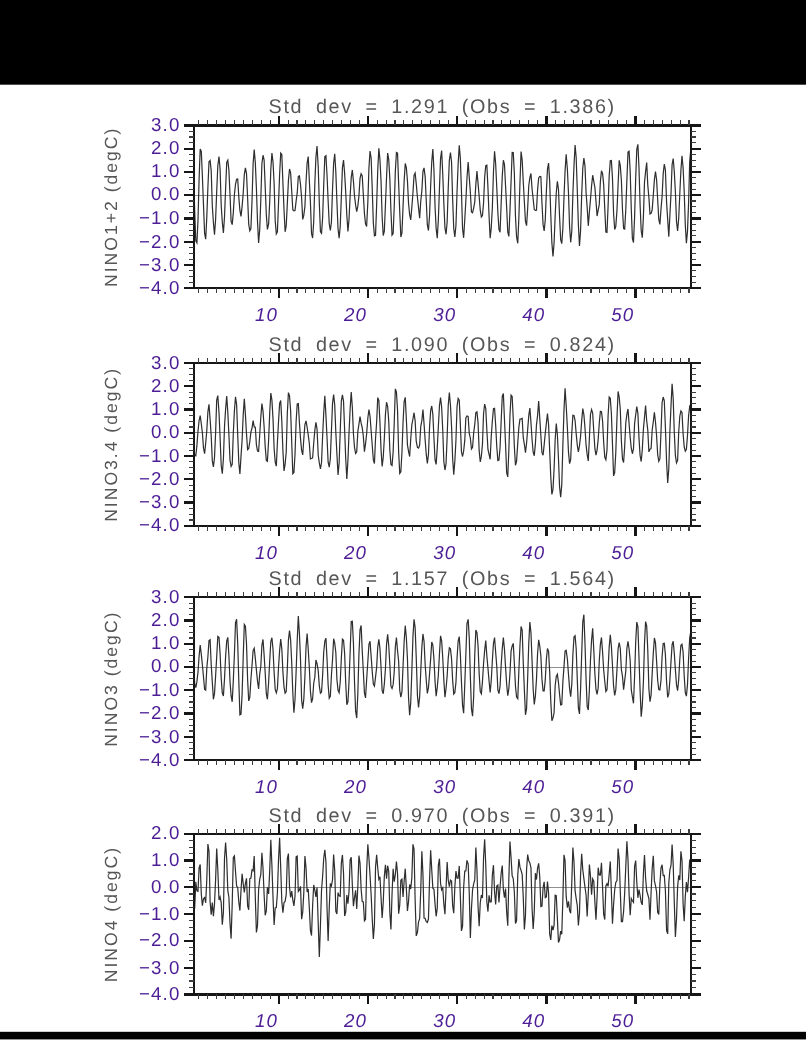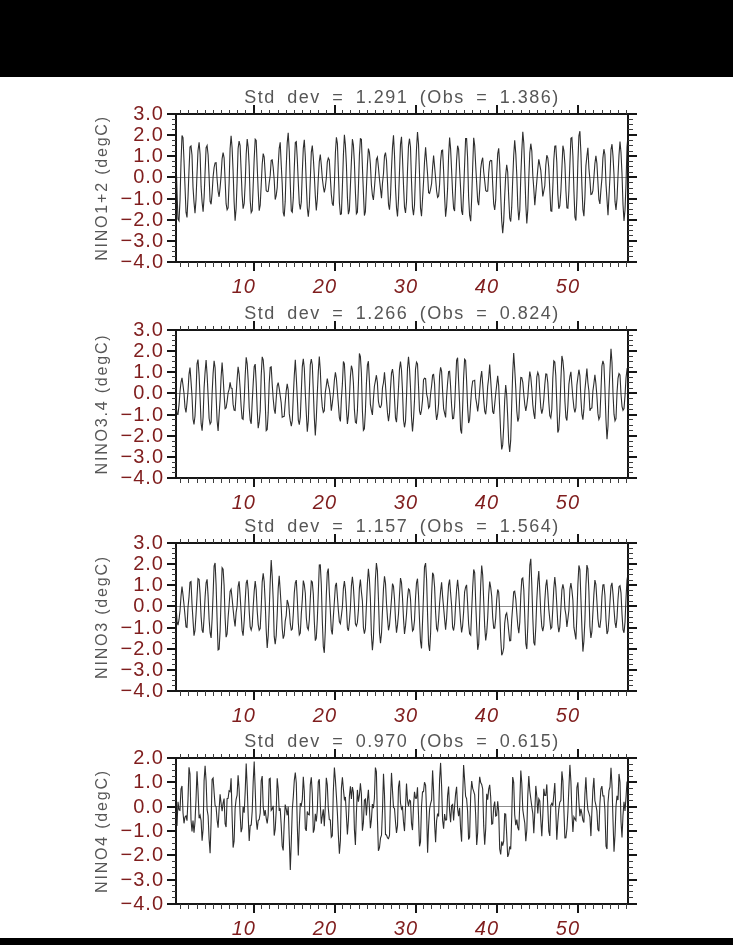--- a/index.html
+++ b/index.html
@@ -15,22 +15,22 @@
   .panel-title{
     position:absolute; left:176px; width:452px; text-align:center;
     font-size:18px; letter-spacing:1.5px; word-spacing:5px;
     color:#565656; white-space:nowrap; line-height:20px;
   }
   .panel-ylabel{
     position:absolute; left:102px; transform:translate(-50%,-50%) rotate(-90deg);
     font-size:16px; letter-spacing:1.8px; color:#565656; white-space:nowrap;
   }
   .tick-label{
-    position:absolute; font-size:20px; letter-spacing:1px;
-    color:#7f1d1d; line-height:19px;
+    position:absolute; font-size:17px; letter-spacing:1px;
+    color:#4c1d95; line-height:19px;
   }
   .ytick-label{width:58px; text-align:right;}
   .xtick-label{width:44px; text-align:left;font-style:italic;}
 </style>
 </head>
 <body>
 
 <div class="screen">
   <svg id="plot-canvas" width="733" height="945" viewBox="0 0 733 945">
       <line x1="176" y1="177.42857142857142" x2="628" y2="177.42857142857142" stroke="#8f8f8f" stroke-width="1" shape-rendering="crispEdges"></line>
@@ -716,23 +716,23 @@
       <line x1="176" y1="770.1666666666666" x2="171.5" y2="770.1666666666666" stroke="#3c3c3c" stroke-width="1" shape-rendering="crispEdges"></line>
       <line x1="628" y1="770.1666666666666" x2="632.5" y2="770.1666666666666" stroke="#3c3c3c" stroke-width="1" shape-rendering="crispEdges"></line>
       <line x1="176" y1="764.0833333333334" x2="171.5" y2="764.0833333333334" stroke="#3c3c3c" stroke-width="1" shape-rendering="crispEdges"></line>
       <line x1="628" y1="764.0833333333334" x2="632.5" y2="764.0833333333334" stroke="#3c3c3c" stroke-width="1" shape-rendering="crispEdges"></line>
     </svg>
 
   <div class="band band-top"></div>
   <div class="band band-bottom"></div>
 
   <div class="panel-title" style="top: 87px;">Std dev = 1.291 (Obs = 1.386)</div>
-  <div class="panel-title" style="top: 303px;">Std dev = 1.266 (Obs = 0.824)</div>
+  <div class="panel-title" style="top: 303px;">Std dev = 1.090 (Obs = 0.824)</div>
   <div class="panel-title" style="top: 516px;">Std dev = 1.157 (Obs = 1.564)</div>
-  <div class="panel-title" style="top: 731px;">Std dev = 0.970 (Obs = 0.615)</div>
+  <div class="panel-title" style="top: 731px;">Std dev = 0.970 (Obs = 0.391)</div>
 
   <div class="panel-ylabel" style="top: 188px;">NINO1+2 (degC)</div>
   <div class="panel-ylabel" style="top: 404px;">NINO3.4 (degC)</div>
   <div class="panel-ylabel" style="top: 617px;">NINO3 (degC)</div>
   <div class="panel-ylabel" style="top: 831px;">NINO4 (degC)</div>
 
   <div id="labels-layer">
       <div class="tick-label xtick-label" style="left: 231.763px; top: 277px;">10</div>
       <div class="tick-label xtick-label" style="left: 312.767px; top: 277px;">20</div>
       <div class="tick-label xtick-label" style="left: 393.771px; top: 277px;">30</div>

